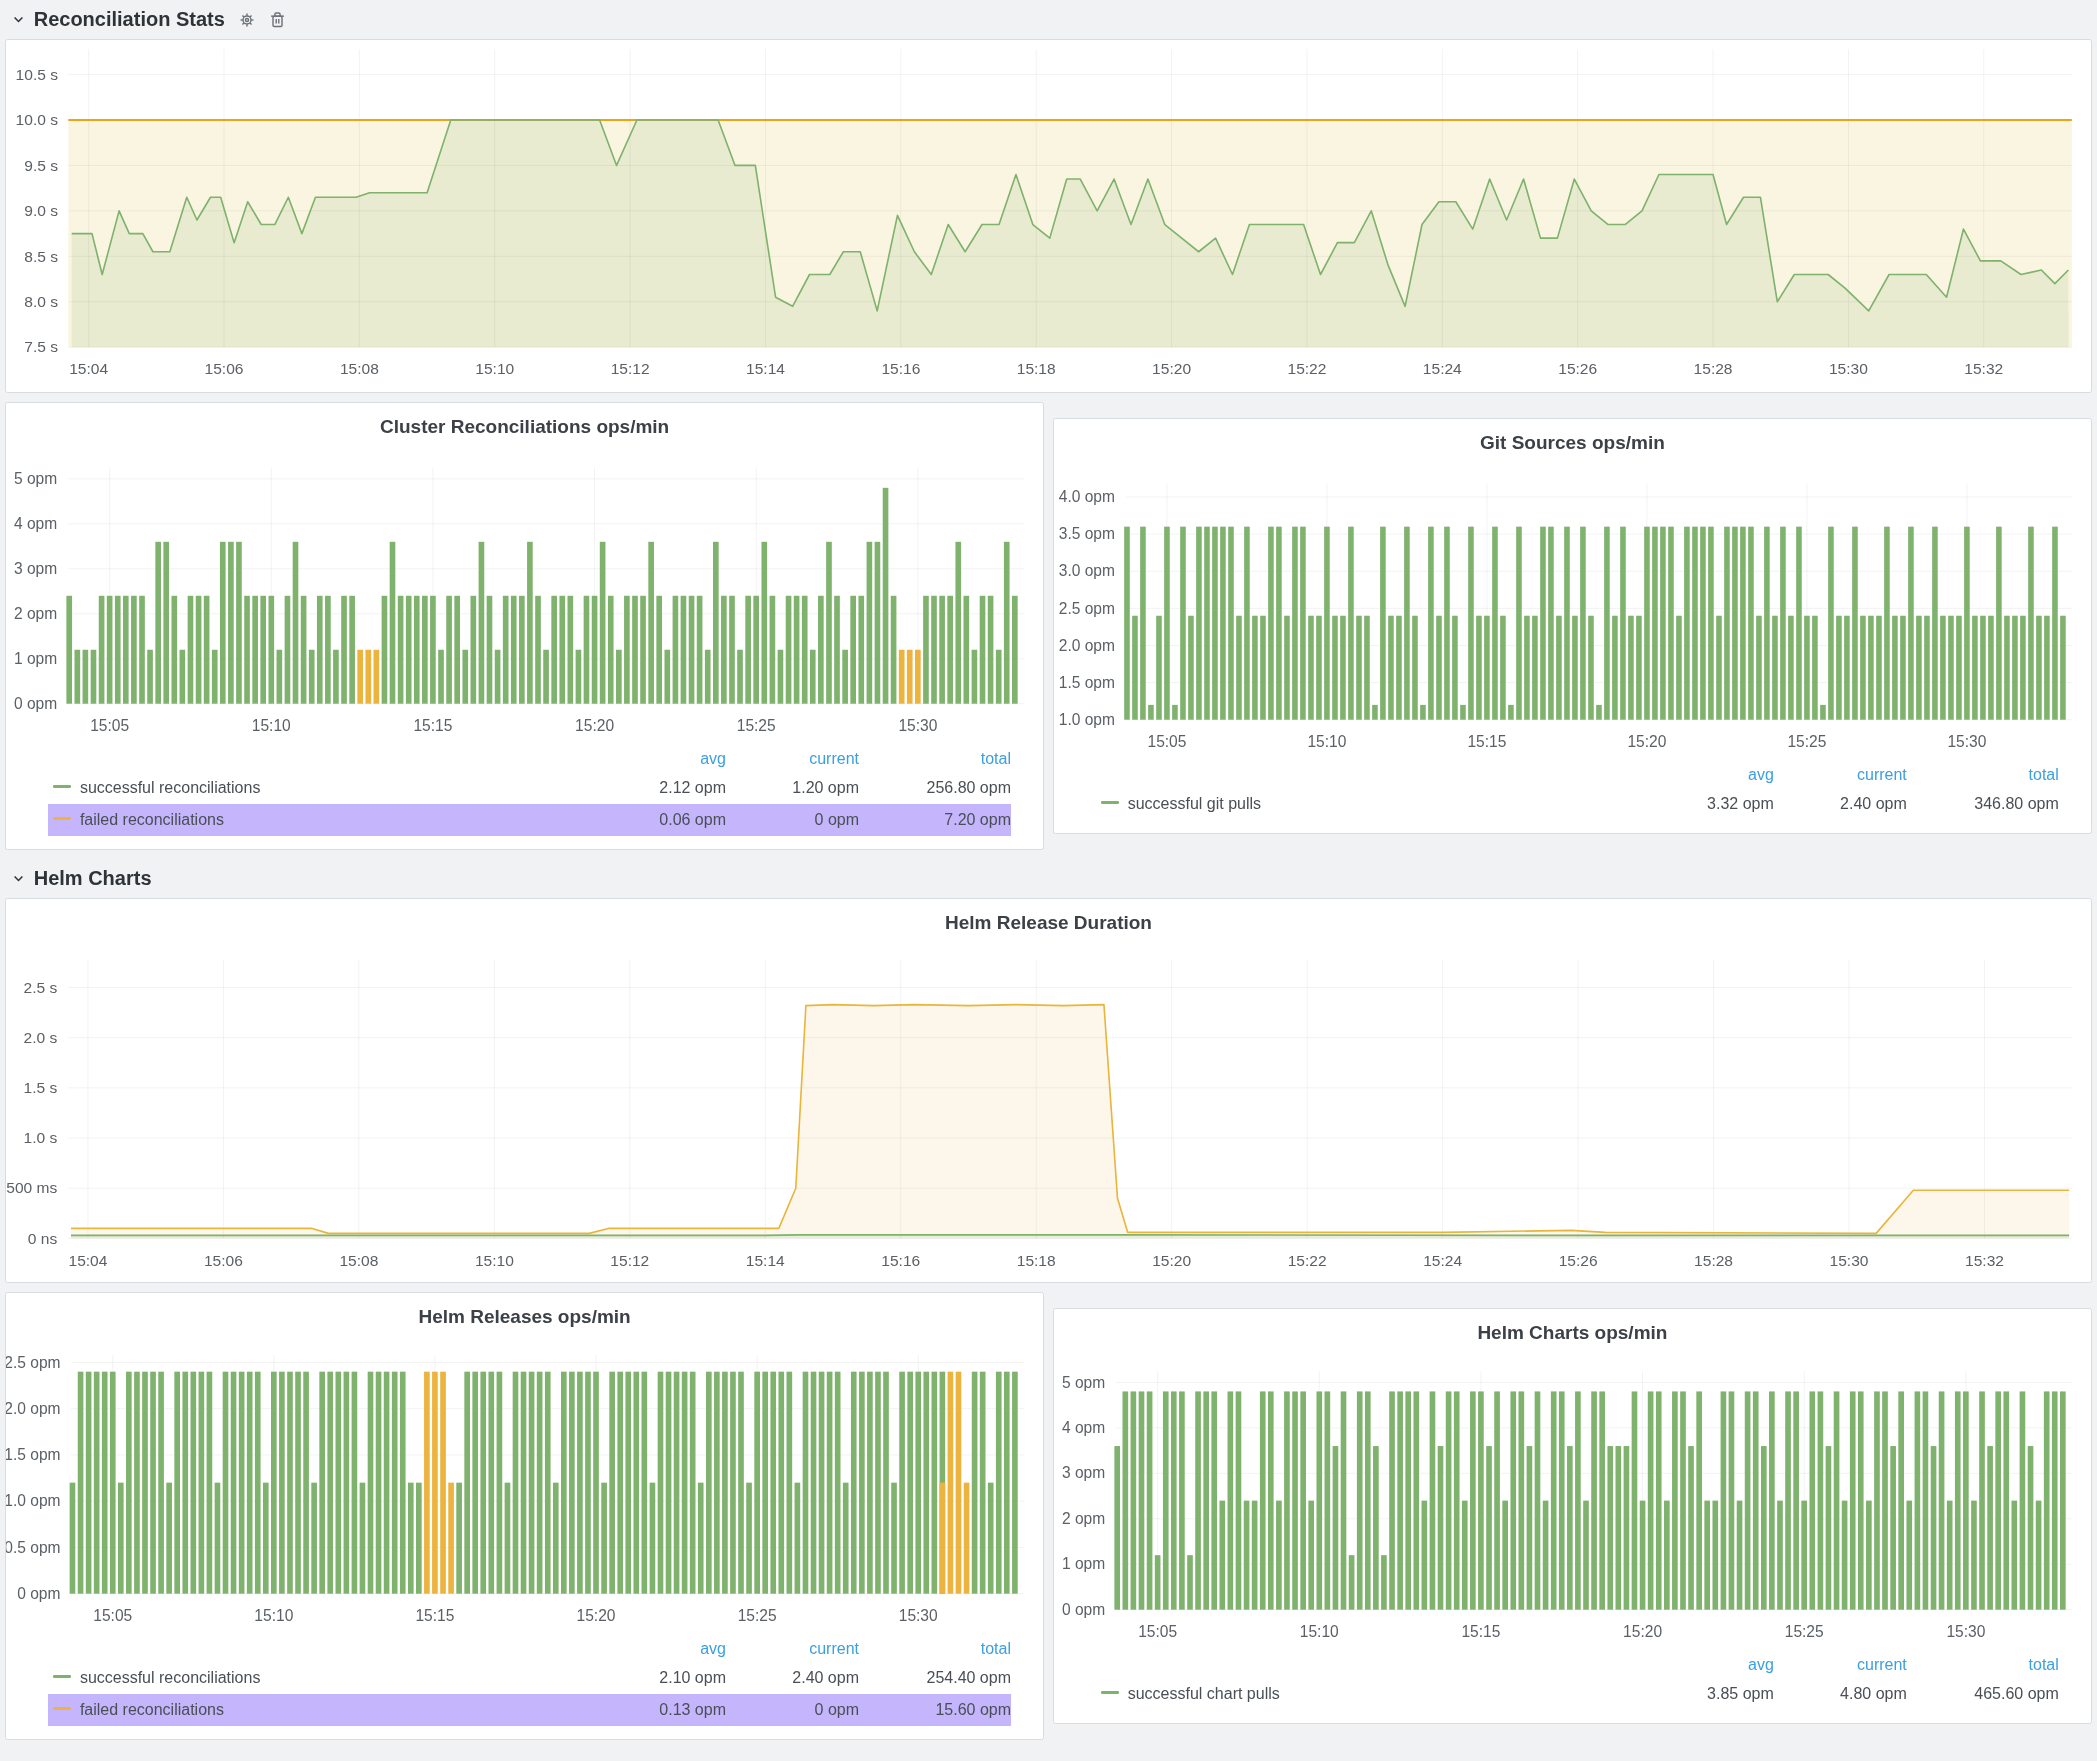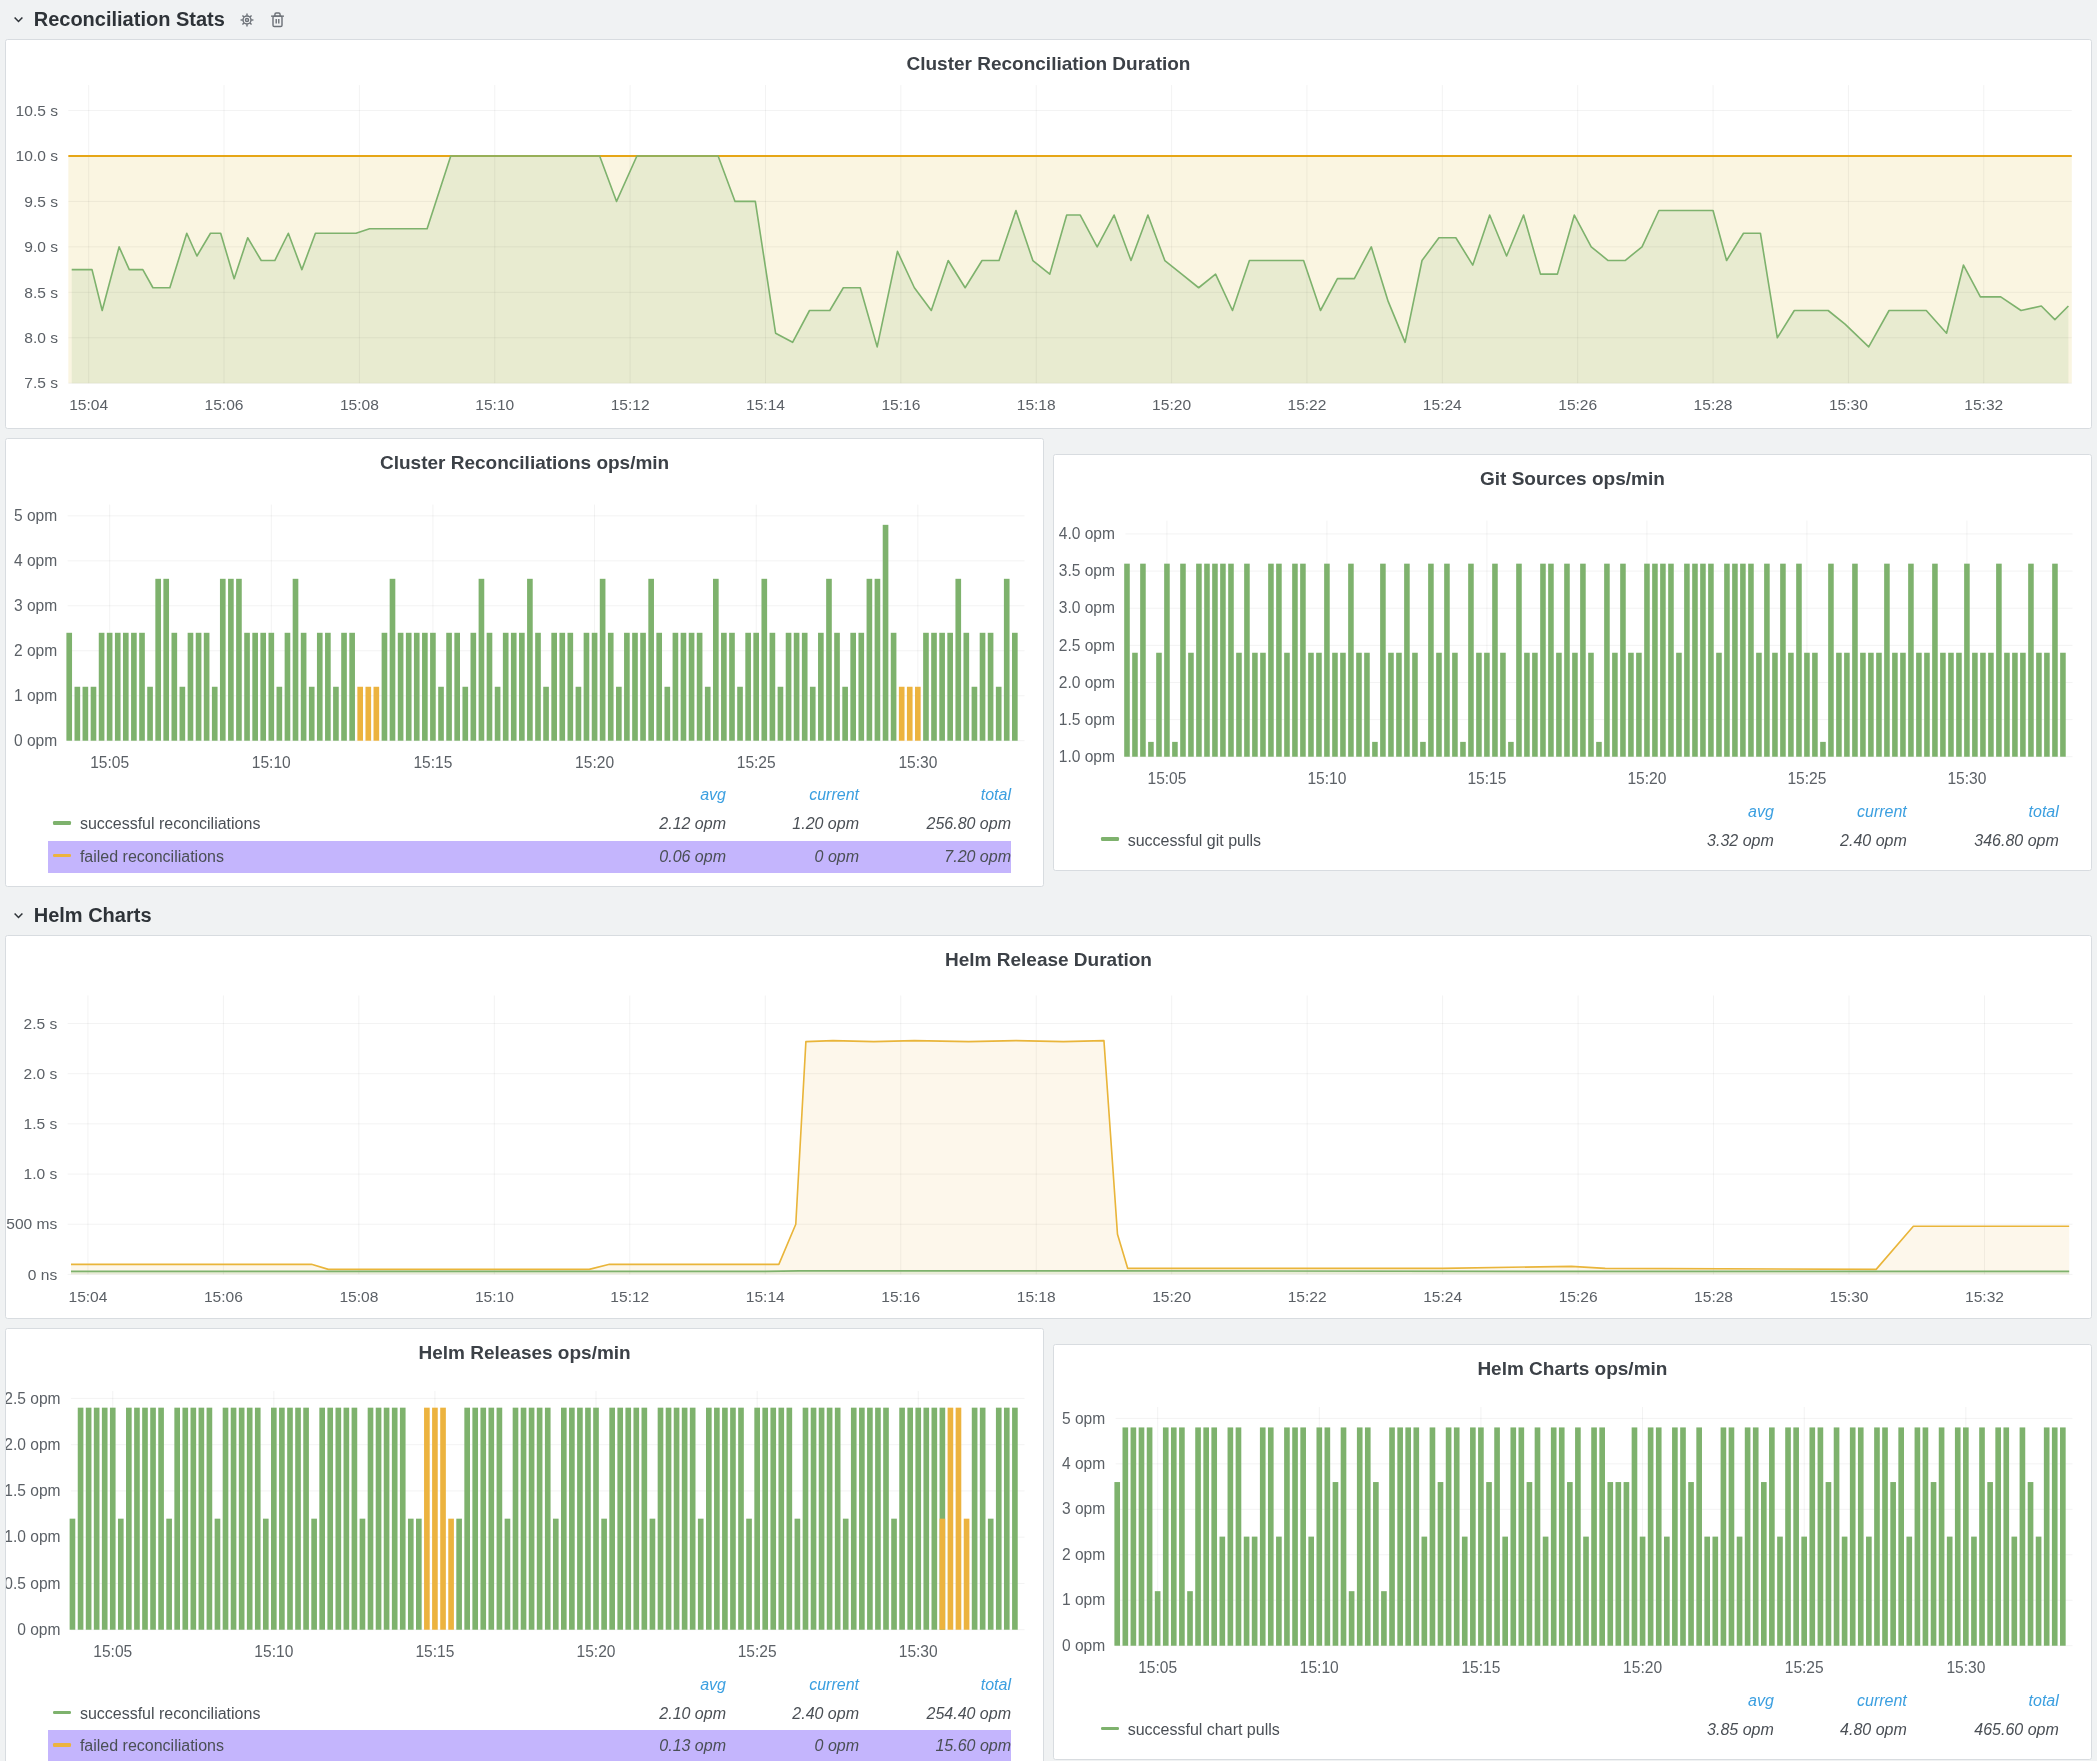--- a/index.html
+++ b/index.html
@@ -10,21 +10,21 @@
   .icon-btn { display:inline-flex; align-items:center; cursor:pointer; }
   .panel { background:#fff; border:0.6px solid #d8dce0; border-radius:2.6px; overflow:hidden;}
   .panel h2 { font-size:19px; font-weight:600; color:#3c4147; text-align:center; padding:13px 0 1.3px 0;}
   .row2 { display:flex; gap:9px; margin-top:9px;align-items:center;}
   .row2 .panel { flex:1; }
   .mt { margin-top:9px; }
   svg text { font-family:"Liberation Sans",sans-serif; }
   .lg { width:auto; margin:0 32px 13px 42px; border-collapse:collapse; font-size:16px; color:#4a4f55; width:calc(100% - 74px);}
   .lg td { padding:7.1px 0; }
   .lg thead td { color:#3b9fe0; font-size:16px; padding:3.9px 0; }
-  .lg .c-num { text-align:right; width:133px; white-space:nowrap;font-style:italic;}
+  .lg .c-num { text-align:right; width:133px; white-space:nowrap;}
   .lg .c-tot { width:152px; }
   .lg tr.zebra { background:#c4b5fd; }
   .mark { display:inline-block; width:17.5px; height:3.2px; border-radius:1.3px; margin:0 9px 4.5px 5.2px; vertical-align:middle;}
   .lbl { cursor:pointer; }
 </style>
 </head>
 <body>
 
 <div class="wrap">
 
@@ -54,21 +54,20 @@
         <rect x="6" y="8" width="14" height="16" rx="2"></rect>
         <line x1="3" y1="8" x2="23" y2="8"></line>
           <path d="M9 8 V5 a2 2 0 0 1 2-2 h4 a2 2 0 0 1 2 2 V8"></path>
         <line x1="11" y1="12.5" x2="11" y2="19.5"></line>
           <line x1="15" y1="12.5" x2="15" y2="19.5"></line>
       </svg>
     </span>
   </div>
 
   <div class="panel">
-    <h2>Cluster Reconciliation Duration</h2>
     <svg width="2086" height="350" viewBox="0 0 3216 540">
         <rect x="95" y="123.39024390243897" width="3091" height="350.60975609756105" fill="#faf5e1"></rect>
         <path d="M 100.22128378378376 474 L 100.2 298.7 L 131.5 298.7 L 147.2 361.8 L 173.3 263.6 L 189.0 298.7 L 209.9 298.7 L 225.5 326.7 L 251.6 326.7 L 277.7 242.6 L 293.4 277.7 L 314.3 242.6 L 330.0 242.6 L 350.8 312.7 L 371.7 249.6 L 392.6 284.7 L 413.5 284.7 L 434.4 242.6 L 455.3 298.7 L 476.2 242.6 L 538.8 242.6 L 559.7 235.6 L 648.5 235.6 L 685.0 123.4 L 914.7 123.4 L 940.8 193.5 L 972.2 123.4 L 1097.5 123.4 L 1123.6 193.5 L 1154.9 193.5 L 1186.2 396.9 L 1212.4 410.9 L 1238.5 361.8 L 1269.8 361.8 L 1290.7 326.7 L 1316.8 326.7 L 1342.9 417.9 L 1374.2 270.6 L 1400.3 326.7 L 1426.4 361.8 L 1452.5 284.7 L 1478.6 326.7 L 1504.7 284.7 L 1530.9 284.7 L 1557.0 207.5 L 1583.1 284.7 L 1609.2 305.7 L 1635.3 214.5 L 1656.2 214.5 L 1682.3 263.6 L 1708.4 214.5 L 1734.5 284.7 L 1760.6 214.5 L 1786.7 284.7 L 1812.8 305.7 L 1838.9 326.7 L 1865.0 305.7 L 1891.1 361.8 L 1917.2 284.7 L 1948.6 284.7 L 2000.8 284.7 L 2026.9 361.8 L 2053.0 312.7 L 2079.1 312.7 L 2105.2 263.6 L 2131.3 347.8 L 2157.4 410.9 L 2183.5 284.7 L 2209.6 249.6 L 2235.7 249.6 L 2261.8 291.7 L 2287.9 214.5 L 2314.0 277.7 L 2340.2 214.5 L 2366.3 305.7 L 2392.4 305.7 L 2418.5 214.5 L 2444.6 263.6 L 2470.7 284.7 L 2496.8 284.7 L 2522.9 263.6 L 2549.0 207.5 L 2632.5 207.5 L 2653.4 284.7 L 2679.5 242.6 L 2705.6 242.6 L 2731.7 403.9 L 2757.9 361.8 L 2810.1 361.8 L 2836.2 382.8 L 2872.7 417.9 L 2904.1 361.8 L 2961.5 361.8 L 2992.8 396.9 L 3018.9 291.7 L 3045.0 340.8 L 3076.4 340.8 L 3107.7 361.8 L 3139.0 354.8 L 3159.9 375.8 L 3180.8 354.8 L 3180.7787162162163 474 Z" fill="rgba(126,178,109,0.14)"></path>
         <line x1="95" y1="53.26829268292676" x2="3186" y2="53.26829268292676" stroke="rgba(0,0,0,0.055)" stroke-width="1.5"></line>
         <text x="79" y="61.26829268292676" text-anchor="end" font-size="24" fill="#5b6066">10.5 s</text>
         <line x1="95" y1="123.39024390243897" x2="3186" y2="123.39024390243897" stroke="rgba(0,0,0,0.055)" stroke-width="1.5"></line>
         <text x="79" y="131.39024390243895" text-anchor="end" font-size="24" fill="#5b6066">10.0 s</text>
         <line x1="95" y1="193.51219512195118" x2="3186" y2="193.51219512195118" stroke="rgba(0,0,0,0.055)" stroke-width="1.5"></line>
         <text x="79" y="201.51219512195118" text-anchor="end" font-size="24" fill="#5b6066">9.5 s</text>
         <line x1="95" y1="263.6341463414634" x2="3186" y2="263.6341463414634" stroke="rgba(0,0,0,0.055)" stroke-width="1.5"></line>

